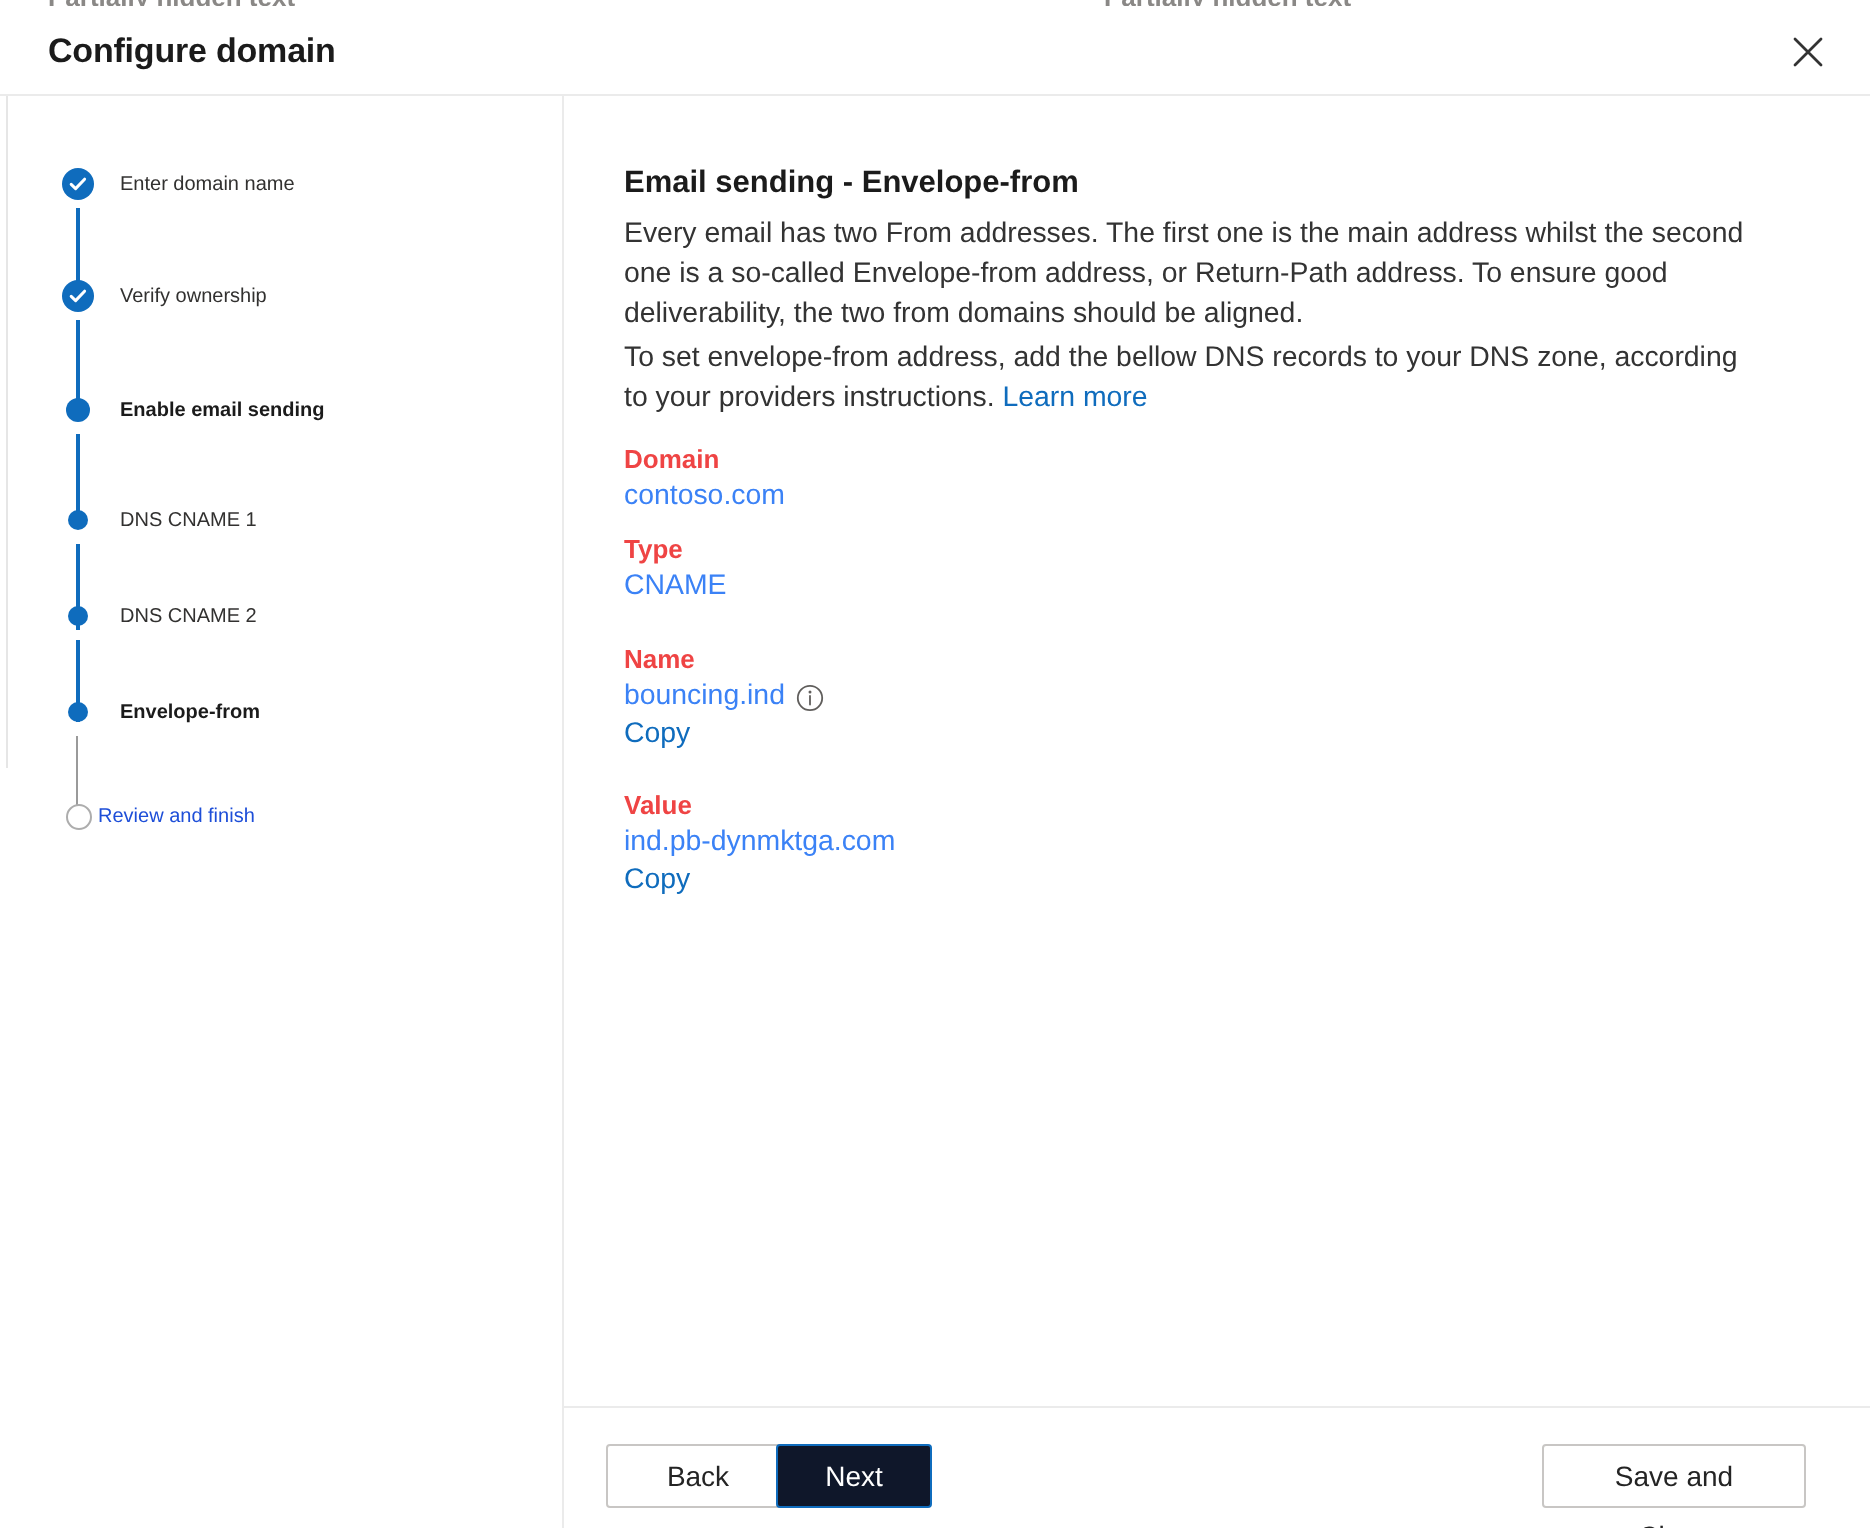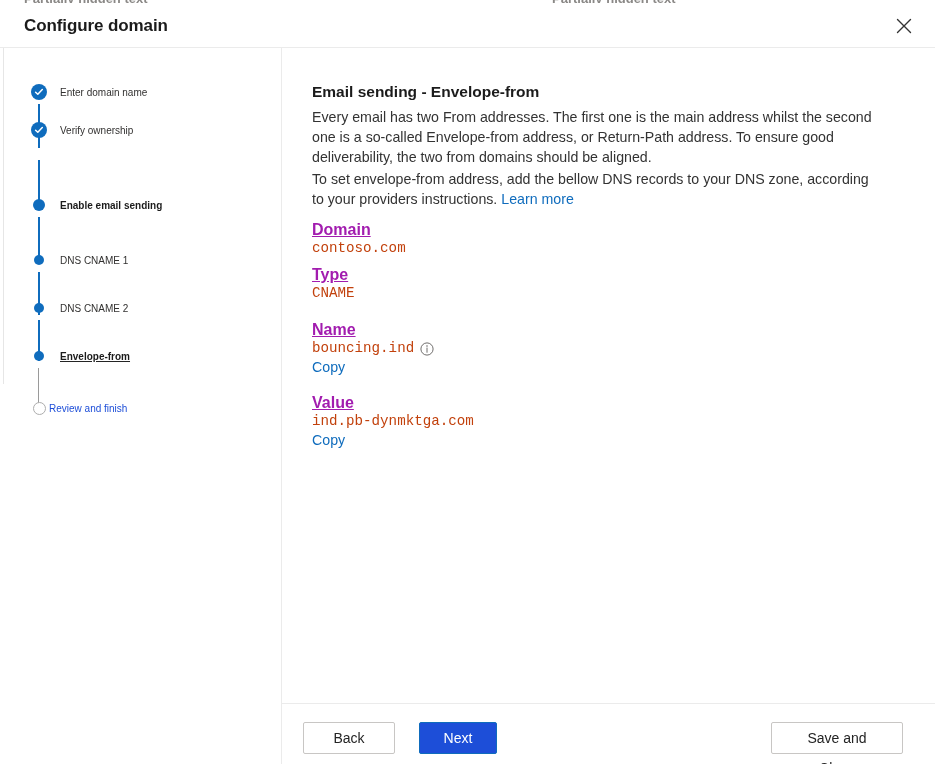--- a/index.html
+++ b/index.html
@@ -194,34 +194,32 @@
   #para-1 { top: 59px; }
   #para-2 { top: 121px; }
   #learn-more-link {
     color: #0f6cbd;
     text-decoration: none;
     cursor: pointer;
   }
 
   .field-block { position: absolute; left: 30px; }
   .field-label {
-    font-size: 16px;
+    font-size: 13px;
     font-weight: bold;
-    color: #a21caf;
+    color: #ef4444;
     line-height: 19px;
-    text-decoration: underline;
   }
   .field-value {
     font-size: 14.2px;
-    color: #c2410c;
+    color: #3b82f6;
     line-height: 19px;
     display: flex;
     align-items: center;
     gap: 6px;
-    font-family: Liberation Mono, monospace;
   }
   .info-icon {
     display: inline-flex;
     align-items: center;
     cursor: pointer;
   }
   .copy-link {
     font-size: 14.2px;
     color: #0f6cbd;
     line-height: 19px;
@@ -263,24 +261,23 @@
     padding: 0 16px;
     line-height: 30px;
     text-align: center;
   }
   .btn-secondary {
     background: #ffffff;
     border: 1px solid #c8c6c4;
     color: #242424;
   }
   .btn-primary {
-    background: #1d4ed8;
+    background: #0f172a;
     border: 1px solid #0f6cbd;
     color: #ffffff;
-    margin-left: 31px;
   }
   #back-button { left: 21px; width: 92px; }
   #next-button { left: 106px; width: 78px; }
   #save-close-button { left: 489px; width: 132px; }
 </style>
 </head>
 <body>
 
 <div id="bg-sliver">
   <span class="ghost a">Partially hidden text</span>
@@ -314,21 +311,21 @@
       <span class="step-marker">
         <span class="marker-done">
           <svg width="10" height="10" viewBox="0 0 10 10">
             <path d="M1.6 5.2 L3.8 7.3 L8.3 2.6" stroke="#ffffff" stroke-width="1.5" fill="none" stroke-linecap="round" stroke-linejoin="round"></path>
           </svg>
         </span>
       </span>
       <span class="step-label">Enter domain name</span>
     </div>
 
-    <div class="step" style="top:72px;text-align:center;">
+    <div class="step" style="top:90px;text-align:center;">
       <span class="step-marker">
         <span class="marker-done">
           <svg width="10" height="10" viewBox="0 0 10 10">
             <path d="M1.6 5.2 L3.8 7.3 L8.3 2.6" stroke="#ffffff" stroke-width="1.5" fill="none" stroke-linecap="round" stroke-linejoin="round"></path>
           </svg>
         </span>
       </span>
       <span class="step-label">Verify ownership</span>
     </div>
 
@@ -346,21 +343,21 @@
       <span class="step-label">DNS CNAME 1</span>
     </div>
 
     <div class="step" style="top:250px;">
       <span class="step-marker">
         <span class="marker-dot"></span>
       </span>
       <span class="step-label">DNS CNAME 2</span>
     </div>
 
-    <div class="step" style="top:298px;text-decoration:underline;">
+    <div class="step" style="top:298px;">
       <span class="step-marker">
         <span class="marker-dot"></span>
       </span>
       <span class="step-label current">Envelope-from</span>
     </div>
 
     <div class="step" style="top:350px;">
       <span class="step-marker">
         <span class="marker-empty"></span>
       </span>

